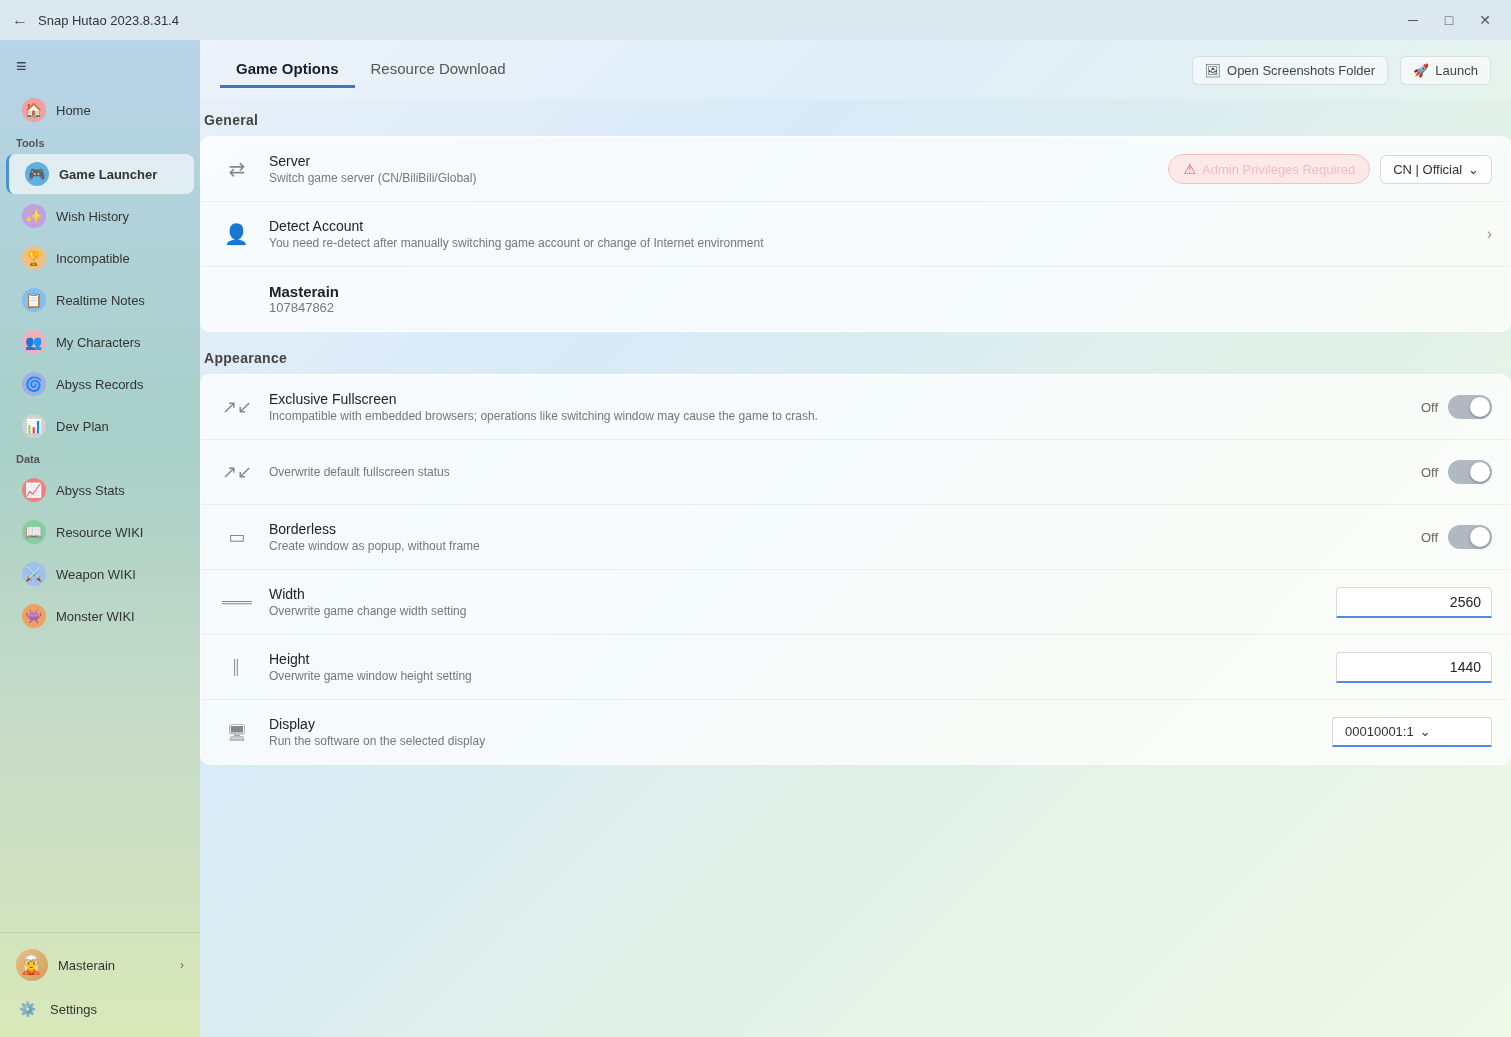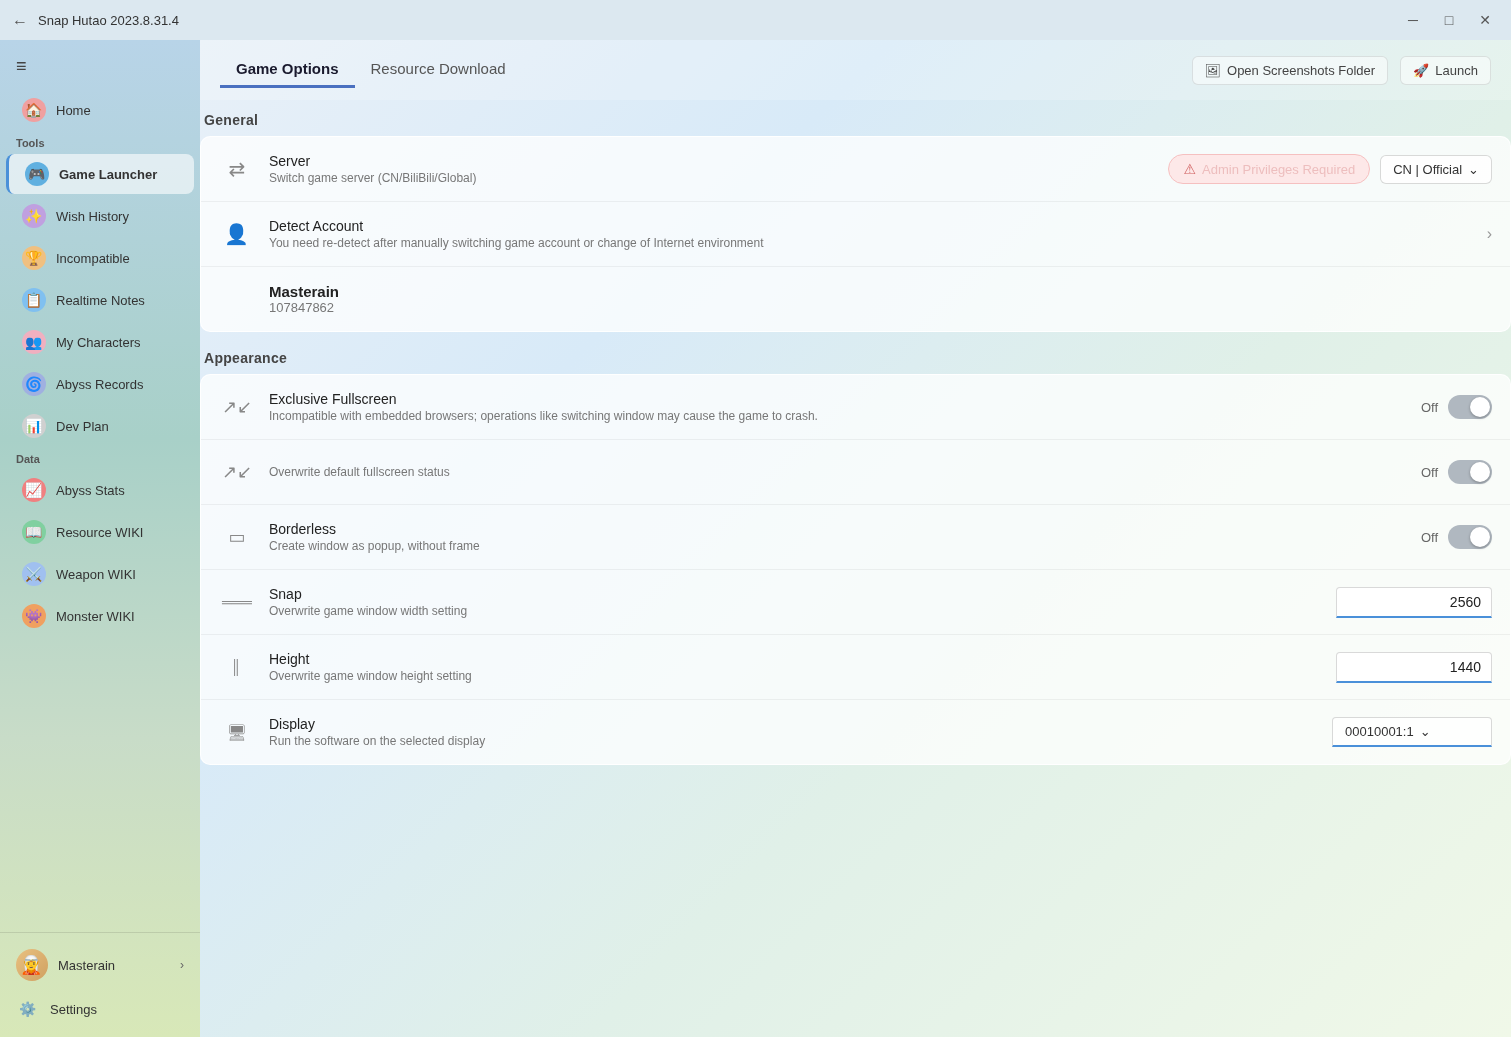--- a/index.html
+++ b/index.html
@@ -521,22 +521,22 @@
             <span class="toggle-label">Off</span>
             <div class="toggle">
               <div class="toggle-knob"></div>
             </div>
           </div>
         </div>
 
         <div class="card-row">
           <div class="row-icon" style="font-size:14px; color:#888">═══</div>
           <div class="row-text">
-            <div class="row-title">Snap</div>
-            <div class="row-desc">Overwrite game window width setting</div>
+            <div class="row-title">Width</div>
+            <div class="row-desc">Overwrite game change width setting</div>
           </div>
           <div class="row-action">
             <input class="number-input" type="text" value="2560" style="">
           </div>
         </div>
 
         <div class="card-row">
           <div class="row-icon" style="font-size:14px; color:#888; letter-spacing:2px">║</div>
           <div class="row-text">
             <div class="row-title">Height</div>

